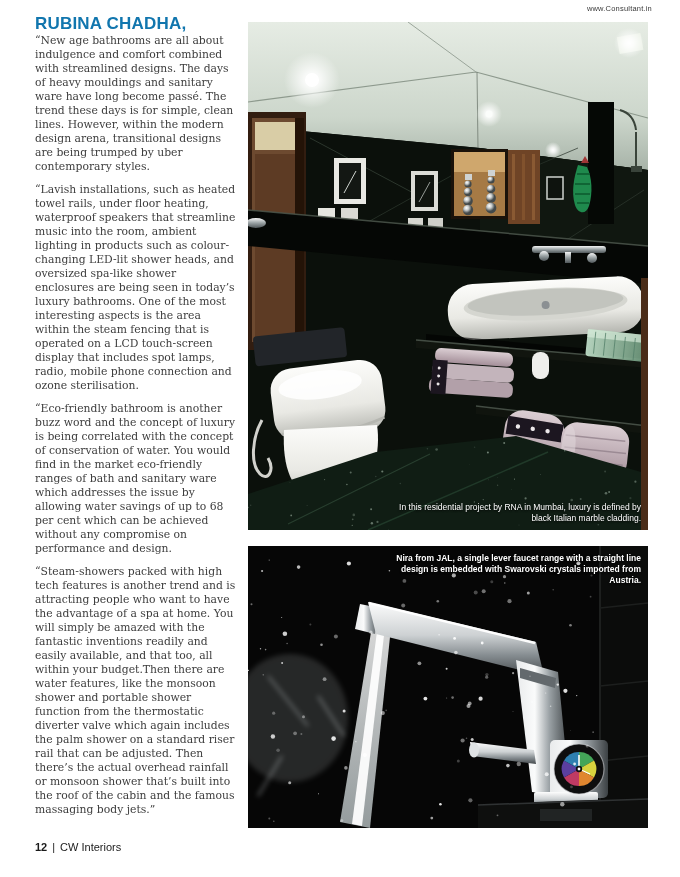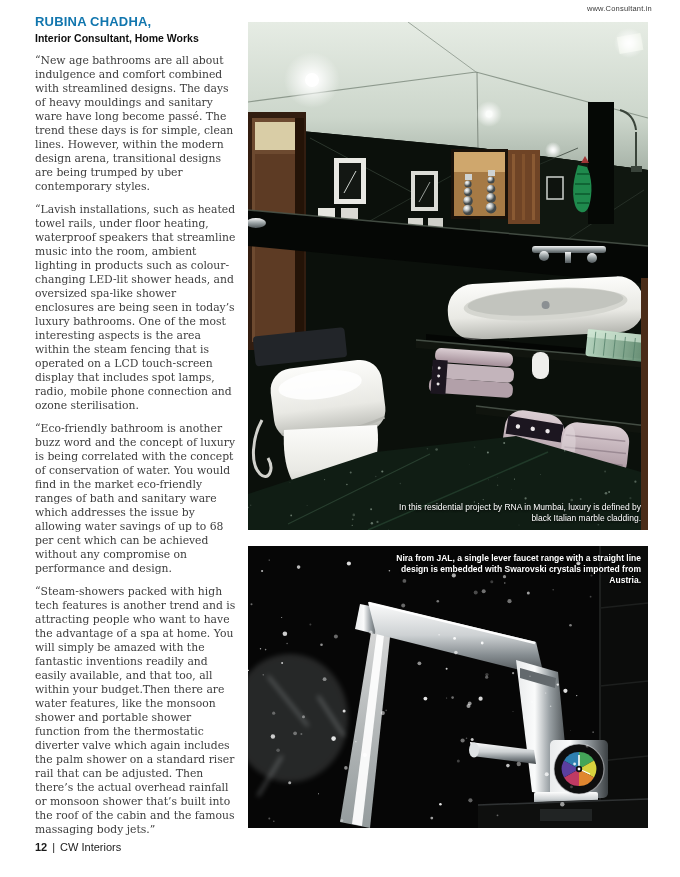--- a/index.html
+++ b/index.html
@@ -1,20 +1,20 @@
 <!DOCTYPE html>
 <html><head>
 <meta charset="utf-8">
 <style>
   html,body{margin:0;padding:0;background:#ffffff;}
   .page{position:relative;width:680px;height:877px;background:#fff;overflow:hidden;
         font-family:"Liberation Sans",sans-serif;}
   .site-url{position:absolute;top:4px;right:28px;font-size:7.5px;color:#3a3a3a;letter-spacing:.2px;}
   .article-col{position:absolute;left:35px;top:14px;width:203px;}
-  .author-name{margin:0;color:#1176ae;font-size:13px;font-weight:bold;letter-spacing:.2px;}
+  .author-name{margin:0;color:#1176ae;font-size:17px;font-weight:bold;letter-spacing:.2px;}
   .author-role{margin:3px 0 10px 0;color:#0e0e0e;font-size:10.5px;font-weight:bold;}
   .body-text p{margin:0 0 9px 0;font-family:"DejaVu Serif",serif;font-size:10.8px;
                line-height:14px;color:#3d3d3d;text-align:left;}
   figure{margin:0;}
   .photo{position:absolute;left:248px;background:#d946ef;overflow:hidden;}
   .photo-bathroom{top:22px;width:400px;height:508px;}
   .photo-faucet{top:546px;width:400px;height:282px;}
   .photo svg{display:block;}
   .photo-caption{position:absolute;right:7px;color:#ffffff;font-size:8.5px;line-height:11px;
                  text-align:right;text-shadow:0 1px 2px rgba(0,0,0,.85);}
@@ -26,21 +26,20 @@
 </style>
 </head>
 <body>
 
 <div class="page">
 
   <div class="site-url">www.Consultant.in</div>
 
   <div class="article-col">
     <h1 class="author-name">RUBINA CHADHA,</h1>
-    <h2 class="author-role">Interior Consultant, Home Works</h2>
     <div class="body-text">
       <p>“New age bathrooms are all about indulgence and comfort combined with streamlined designs. The days of heavy mouldings and sanitary ware have long become passé.  The trend these days is for simple, clean lines. However, within the modern design arena, transitional designs are being trumped by uber contemporary styles.</p>
       <p>“Lavish installations, such as heated towel rails, under floor heating, waterproof speakers that streamline music into the room, ambient lighting in products such as colour-changing LED-lit shower heads, and oversized spa-like shower enclosures are being seen in today’s luxury bathrooms. One of the most interesting aspects is the area within the steam fencing that is operated on a LCD touch-screen display that includes spot lamps, radio, mobile phone connection and ozone sterilisation.</p>
       <p>“Eco-friendly bathroom is another buzz word and the concept of luxury is being correlated with the concept of conservation of water. You would find in the market eco-friendly ranges of bath and sanitary ware which addresses the issue by allowing water savings of up to 68 per cent which can be achieved without any compromise on performance and design.</p>
       <p>“Steam-showers packed with high tech features is another trend and is attracting people who want to have the advantage of a spa at home. You will simply be amazed with the fantastic inventions readily and easily available, and that too, all within your budget.Then there are water features, like the monsoon shower and portable shower function from the thermostatic diverter valve which again includes the palm shower on a standard riser rail that can be adjusted. Then there’s the actual overhead rainfall or monsoon shower that’s built into the roof of the cabin and the famous massaging body jets.”</p>
     </div>
   </div>
 
   <figure class="photo photo-bathroom">
     <svg viewBox="0 0 400 508" width="400" height="508">

